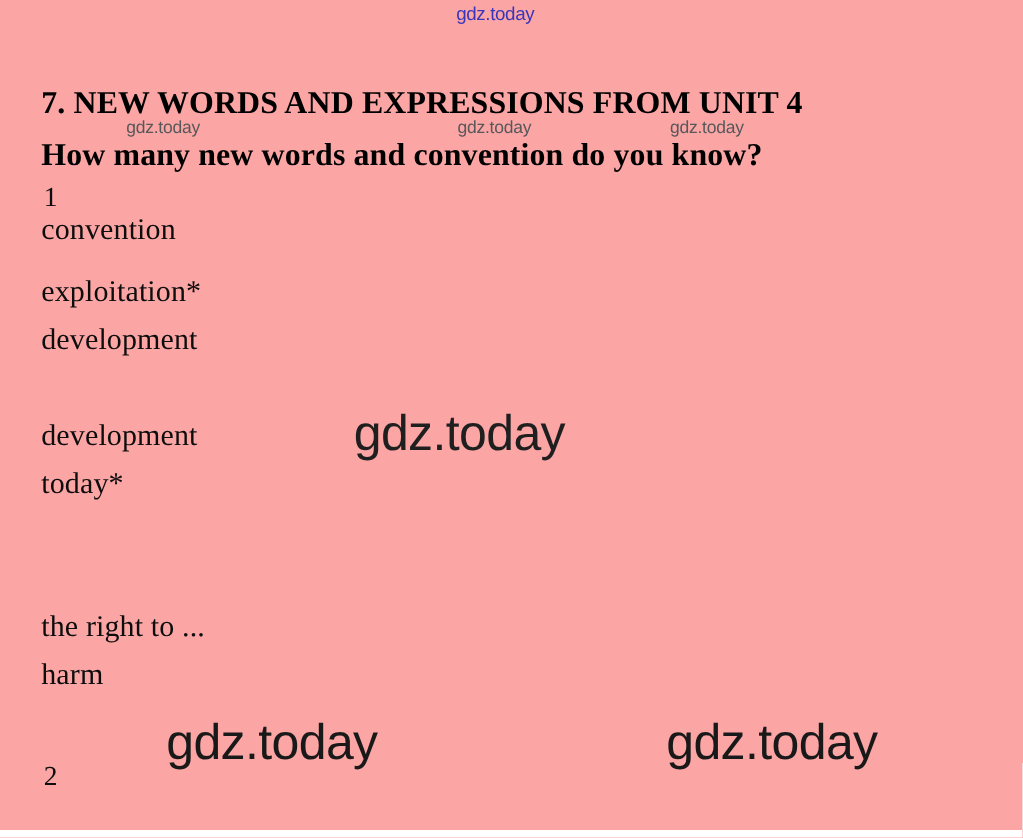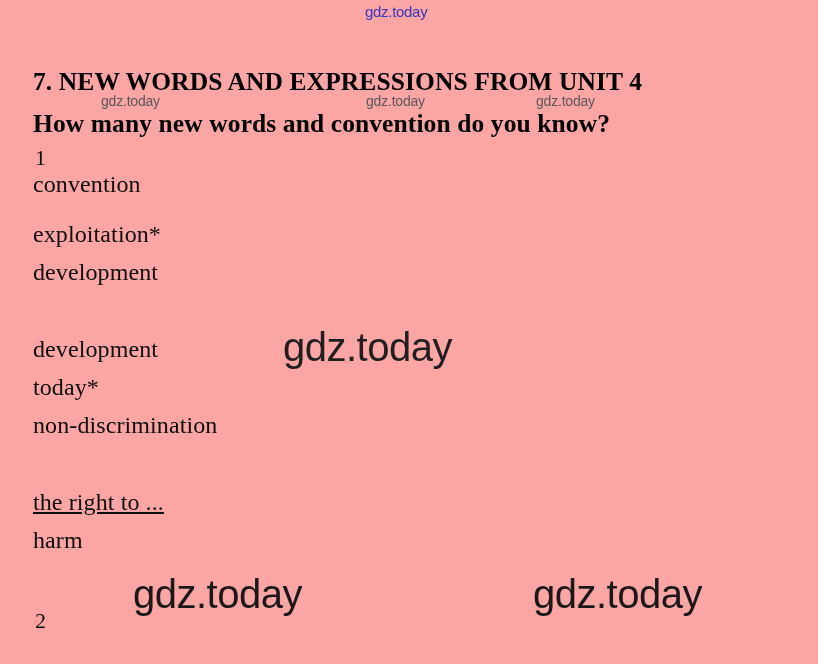--- a/index.html
+++ b/index.html
@@ -105,22 +105,21 @@
 
   <div class="heading heading-2">How many new words and convention do you know?</div>
 
   <div class="number-line" style="top:145px;">1</div>
 
   <div class="body-line" style="top:171px;">convention</div>
   <div class="body-line" style="top:221px;">exploitation*</div>
   <div class="body-line" style="top:259px;">development</div>
   <div class="body-line" style="top:336px;">development</div>
   <div class="body-line" style="top:374px;">today*</div>
-  <div class="body-line" style="top:412px;">non-discrimination</div>
-  <div class="body-line" style="top:489px;text-decoration:underline;">the right to ...</div>
+  <div class="body-line" style="top:489px;">the right to ...</div>
   <div class="body-line" style="top:527px;">harm</div>
 
   <div class="wm wm-mid">gdz.today</div>
 
   <div class="wm wm-big wm-big-1">gdz.today</div>
   <div class="wm wm-big wm-big-2">gdz.today</div>
 
   <div class="number-line" style="top:608px;">2</div>
 
 </div>

